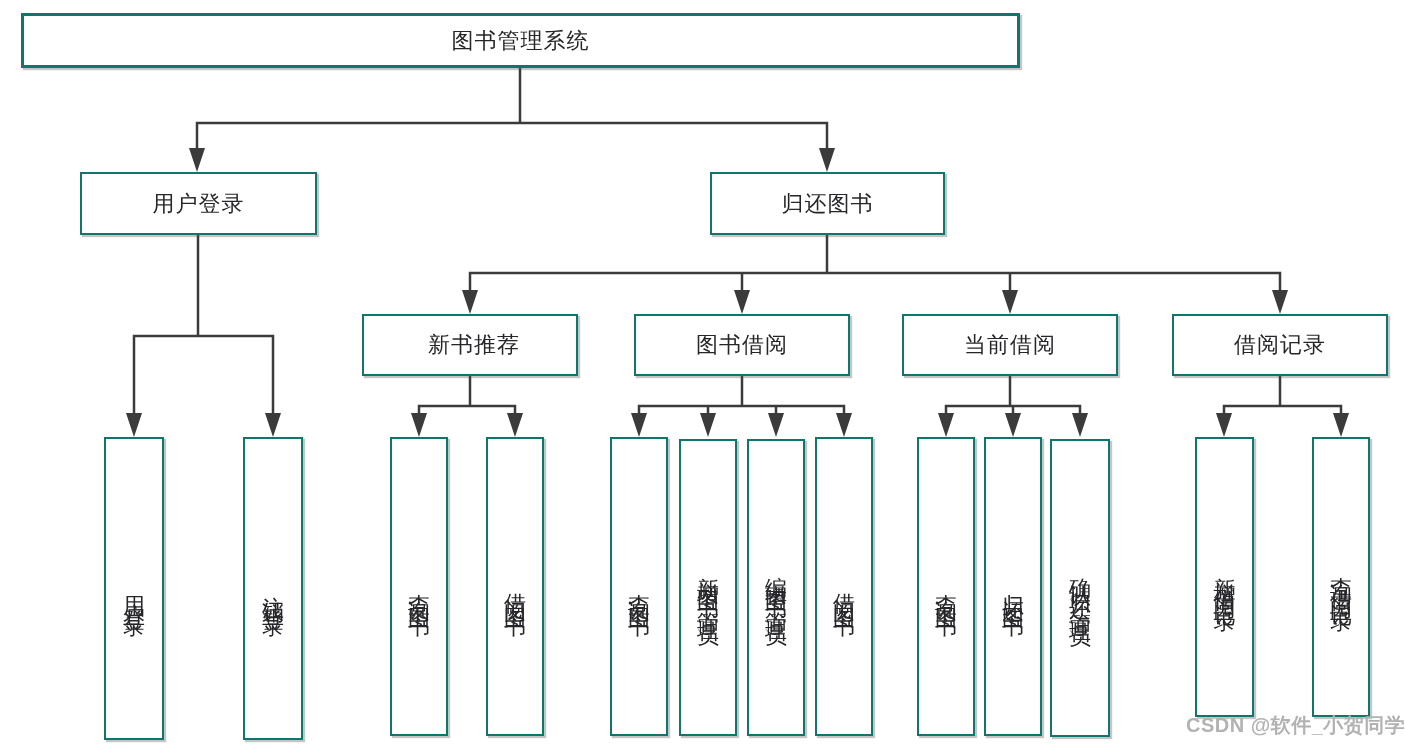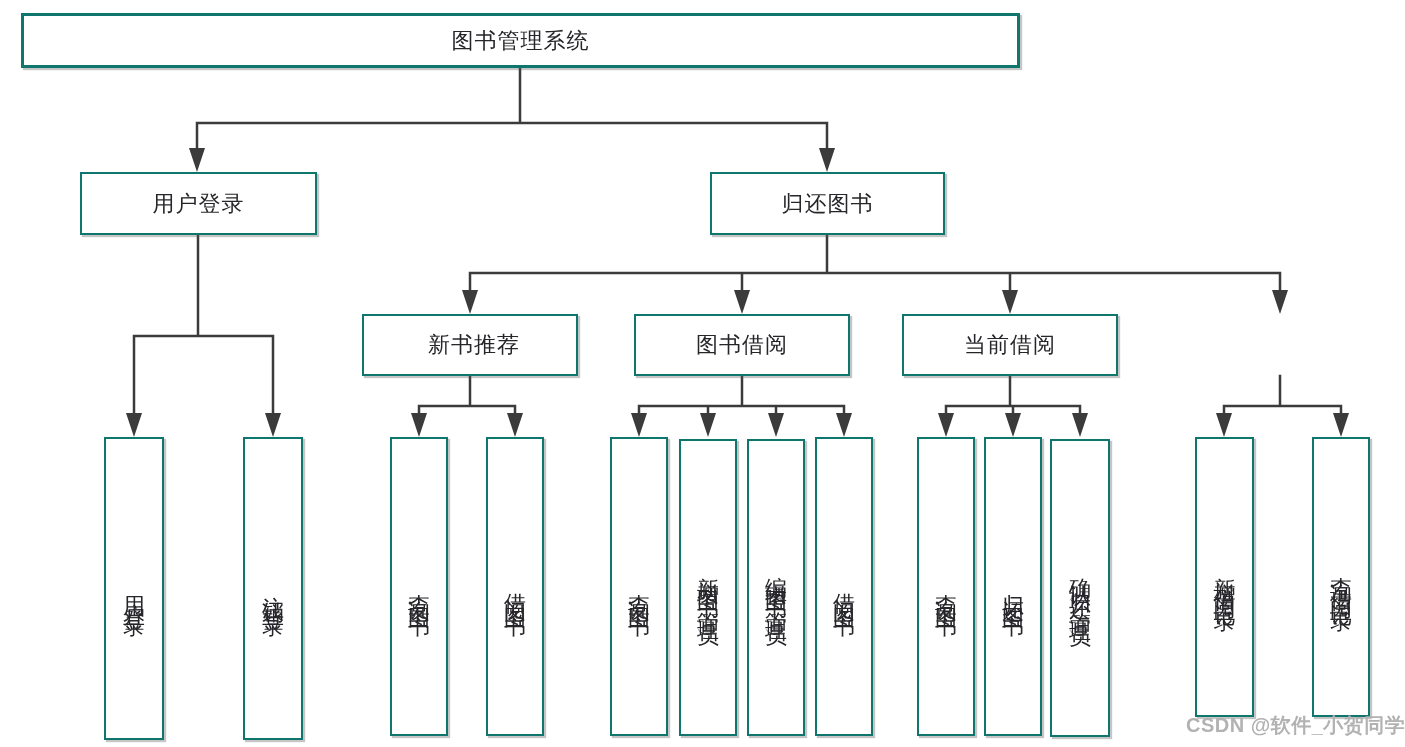--- a/index.html
+++ b/index.html
@@ -104,20 +104,21 @@
   </svg>
 
   <div class="box root" style="left:21px; top:13px; width:999px; height:55px;">图书管理系统</div>
 
   <div class="box" style="left:80px; top:172px; width:237px; height:63px;">用户登录</div>
   <div class="box" style="left:710px; top:172px; width:235px; height:63px;">归还图书</div>
 
   <div class="box" style="left:362px; top:314px; width:216px; height:62px;padding-left:8px;">新书推荐</div>
   <div class="box" style="left:634px; top:314px; width:216px; height:62px;">图书借阅</div>
   <div class="box" style="left:902px; top:314px; width:216px; height:62px;">当前借阅</div>
+  <div class="box" style="left:1172px; top:314px; width:216px; height:62px;">借阅记录</div>
 
   <div class="box vert" style="left:104px; top:437px; width:60px; height:303px;">用户登录</div>
   <div class="box vert" style="left:243px; top:437px; width:60px; height:303px;">注销登录</div>
 
   <div class="box vert" style="left:390px; top:437px; width:58px; height:299px;">查询图书</div>
   <div class="box vert" style="left:486px; top:437px; width:58px; height:299px;">借阅图书</div>
 
   <div class="box vert" style="left:610px; top:437px; width:58px; height:299px;">查询图书</div>
   <div class="box vert" style="left:679px; top:439px; width:58px; height:297px;">新增图书（管理员）</div>
   <div class="box vert" style="left:747px; top:439px; width:58px; height:297px;">编辑图书（管理员）</div>

